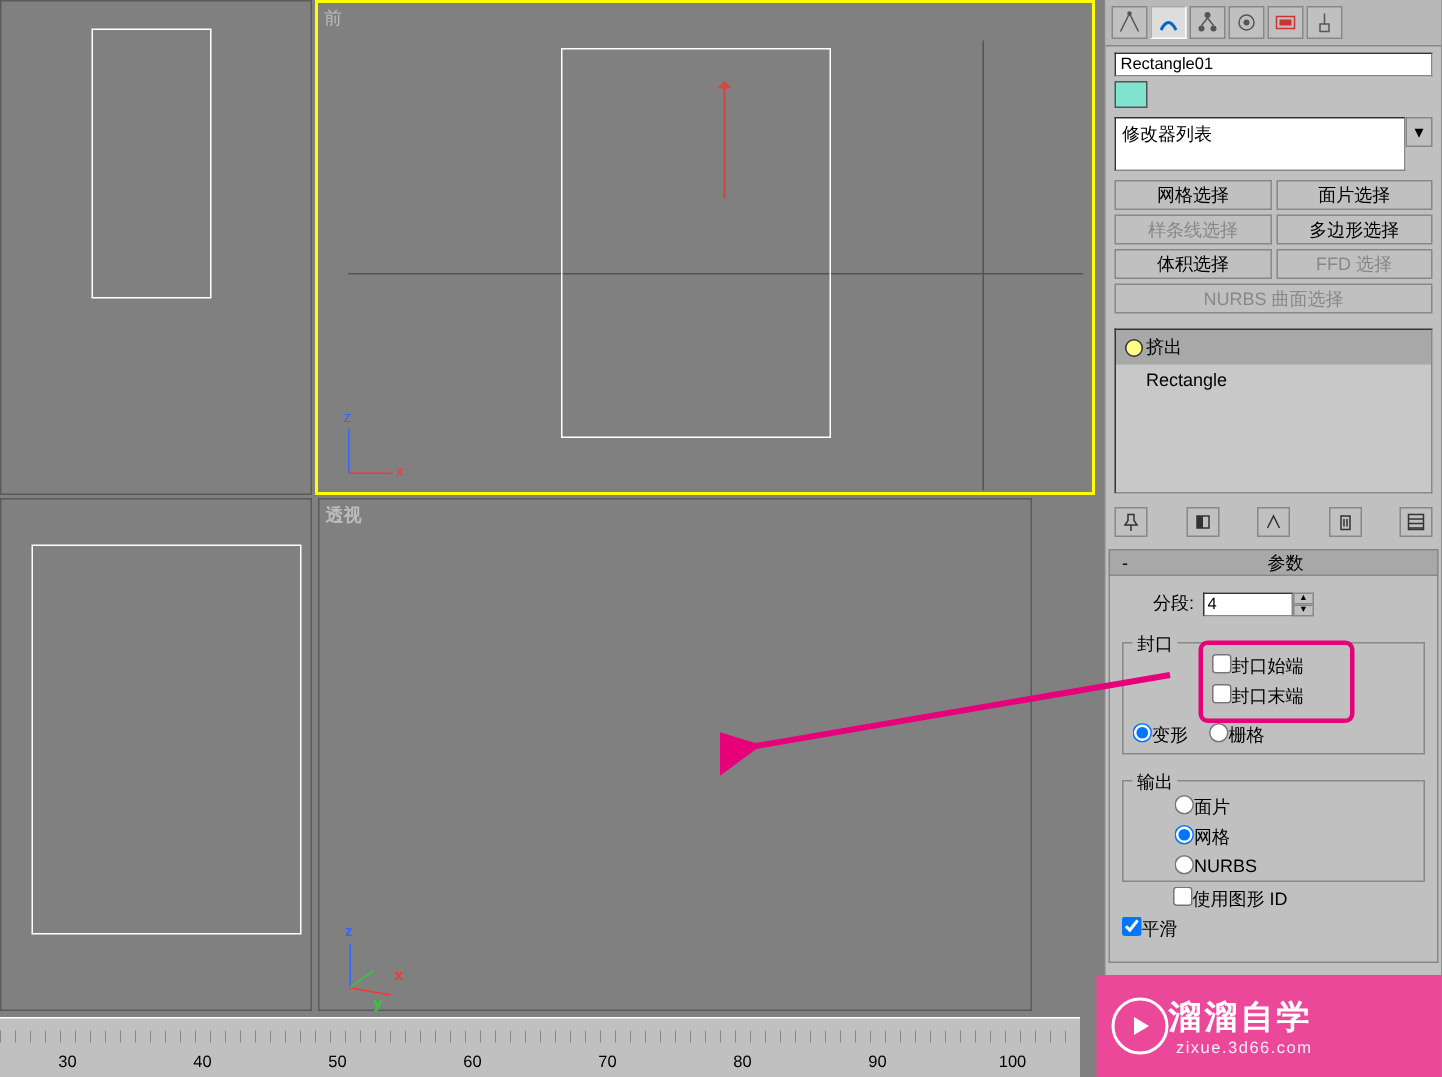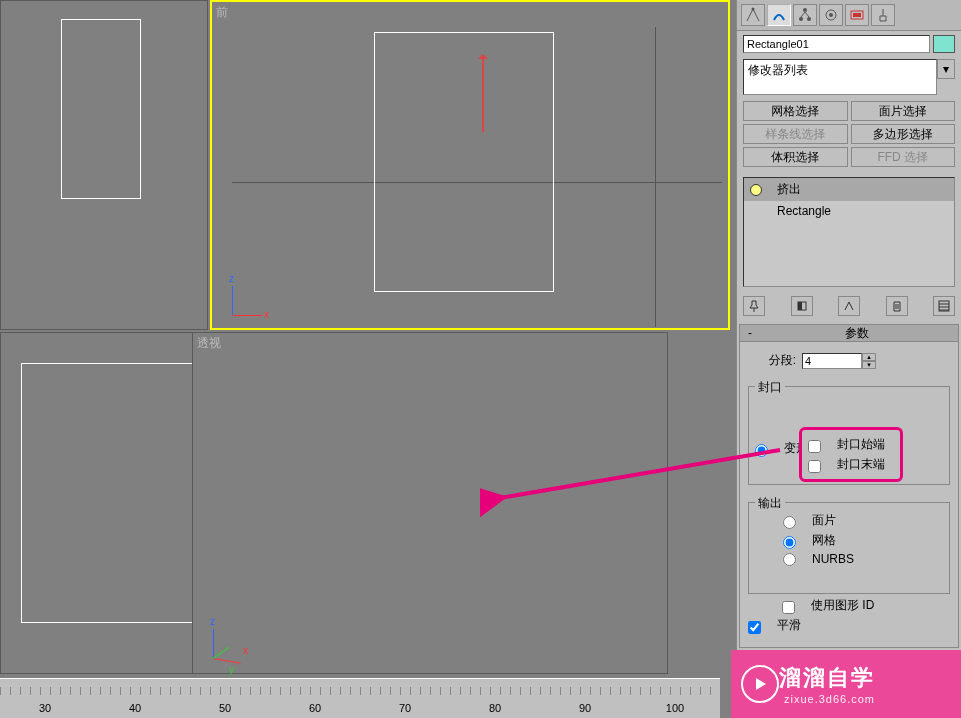--- a/index.html
+++ b/index.html
@@ -7,21 +7,21 @@
 
   .viewports { position: absolute; left: 0; top: 0; width: 730px; height: 675px; }
 
   .viewport { position: absolute; background: #808080; border: 1px solid #5a5a5a; }
   .viewport-label { position: absolute; left: 4px; top: 2px; color: #bbb; font-size: 12px; }
   .viewport.active { border: 2px solid #ffff00; }
 
   #vp-top { left: 0; top: 0; width: 208px; height: 330px; }
   #vp-front { left: 210px; top: 0; width: 520px; height: 330px; }
   #vp-left { left: 0; top: 332px; width: 208px; height: 342px; }
-  #vp-persp { left: 192px; top: 332px; width: 476px; height: 342px; }
+  #vp-persp { left: 212px; top: 332px; width: 476px; height: 342px; font-weight: bold; }
 
   .rect-top-wire { position:absolute; left:60px; top:18px; width:80px; height:180px; border:1px solid #fff; }
   .rect-left-wire { position:absolute; left:20px; top:30px; width:180px; height:260px; border:1px solid #fff; }
 
   .front-wire { position:absolute; left:162px; top:30px; width:180px; height:260px; border:1px solid #fff; }
   .front-arrow { position:absolute; left:270px; top:55px; width:2px; height:75px; background:#d44; }
   .front-arrow::before { content:''; position:absolute; left:-4px; top:-8px; border:5px solid transparent; border-bottom-color:#d44; }
   .front-grid-h { position:absolute; left:20px; top:180px; width:490px; height:1px; background:#555; }
   .front-grid-v { position:absolute; left:443px; top:25px; width:1px; height:300px; background:#555; }
   .axis-widget { position:absolute; left:20px; bottom:12px; }
@@ -43,56 +43,56 @@
   .ruler-nums { display:flex; margin-top:2px; font-size:11px; }
   .ruler-nums span { width:90px; text-align:center; }
 
   
   .panel { position:absolute; right:0; top:0; width:225px; height:718px; background:#c0c0c0; border-left:1px solid #888; }
   .tab-row { display:flex; gap:2px; padding:4px; border-bottom:1px solid #888; background:#b8b8b8; }
   .tab-btn { width:24px; height:22px; background:#c0c0c0; border:1px solid #888; display:flex; align-items:center; justify-content:center; cursor:pointer; }
   .tab-btn.active { border:1px inset #fff; background:#ddd; }
   .tab-btn svg { width:16px; height:16px; }
 
-  .name-row { display:flex; gap:3px; padding:4px 6px; }
+  .name-row { display:flex; gap:3px; padding:4px 6px;flex-direction:column; }
   .name-input { flex:1; height:18px; font-size:11px; padding:1px 3px; border:1px inset #888; background:#fff; }
   .color-swatch { width:22px; height:18px; background:#7fe3d0; border:1px solid #555; cursor:pointer; }
 
   .dropdown { display:flex; margin:2px 6px; }
   .dropdown-field { flex:1; height:36px; border:1px inset #888; background:#fff; padding:2px 4px; font-size:12px; }
   .dropdown-btn { width:18px; height:20px; border:1px solid #888; background:#c0c0c0; display:flex; align-items:center; justify-content:center; cursor:pointer; }
 
   .btn-grid { display:grid; grid-template-columns:1fr 1fr; gap:3px; padding:4px 6px; }
   .pbtn { height:20px; border:1px solid #888; background:#c0c0c0; font-size:12px; text-align:center; line-height:18px; cursor:pointer; }
   .pbtn.disabled { color:#888; }
 
   .stack-box { margin:6px; height:110px; border:1px inset #888; background:#c8c8c8; padding:0; overflow:auto; }
-  .stack-item { padding:3px 6px; font-size:12px; display:flex; align-items:center; gap:15px; }
+  .stack-item { padding:3px 6px; font-size:12px; display:flex; align-items:center; gap:2px; }
   .stack-item.sel { background:#a8a8a8; }
   .bulb { width:12px; height:12px; border-radius:50%; background:#ff8; border:1px solid #333; }
 
   .stack-tools { display:flex; gap:6px; padding:3px 6px 8px; justify-content:space-between; }
   .stool { width:22px; height:20px; border:1px solid #888; background:#c0c0c0; display:flex;align-items:center;justify-content:center; cursor:pointer; }
 
   .rollout { margin:0 2px; }
   .rollout-header { background:#a8a8a8; border:1px solid #888; display:flex; align-items:center; height:18px; padding:0 4px; font-size:12px; cursor:pointer; }
   .rollout-header .minus { width:12px; text-align:center; margin-right:4px; }
   .rollout-header .title { flex:1; text-align:center; }
   .rollout-body { border:1px solid #888; border-top:none; padding:6px 8px 10px; font-size:12px; background:#c0c0c0; }
 
   .param-row { display:flex; align-items:center; margin:4px 0; }
   .param-row label { width:48px; text-align:right; margin-right:6px; }
   .spinner { display:flex; }
   .spinner input { width:60px; height:16px; font-size:11px; border:1px inset #888; padding:0 2px; background:#fff; }
   .spin-btns { display:flex; flex-direction:column; }
   .spin-btns div { width:14px; height:8px; border:1px solid #888; background:#c0c0c0; font-size:7px; line-height:6px; text-align:center; cursor:pointer; }
 
-  .group { border:1px solid #888; margin:17px 0 0; padding:6px 6px 24px; position:relative; }
+  .group { border:1px solid #888; margin:17px 0 0; padding:6px 6px 0; position:relative; }
   .group-title { position:absolute; top:-8px; left:6px; background:#c0c0c0; padding:0 3px; font-size:12px; }
-  .ck-row { display:flex; align-items:flex-end; gap:16px; margin:3px 0; font-size:12px; }
+  .ck-row { display:flex; align-items:flex-start; gap:0; margin:3px 0; font-size:12px; }
   .ck-row input[type=checkbox], .ck-row input[type=radio] { margin:0; }
   .radio-row { display:flex; gap:14px; align-items:center; margin-top:4px; }
 
   .cap-hl { border:3px solid #e6007a; border-radius:6px; padding:3px 6px; margin:2px 0; position:absolute; top:425px; right:58px; width:104px; background:#c0c0c0; z-index:5; }
 
   .arrow-annot { position:absolute; left:480px; top:440px; width:340px; height:80px; pointer-events:none; z-index:4; }
   .arrow-annot svg { width:100%; height:100%; }
 
   .watermark { position:absolute; right:0; bottom:0; width:230px; height:68px; background:#ec4899; color:#fff; display:flex; align-items:center; gap:0; padding:6px 10px; z-index:20; }
   .wm-icon { width:38px; height:38px; border:2px solid #fff; border-radius:50%; display:flex; align-items:center; justify-content:center; }
@@ -213,20 +213,21 @@
     <div class="dropdown-btn">▾</div>
   </div>
 
   <div class="btn-grid">
     <div class="pbtn">网格选择</div>
     <div class="pbtn">面片选择</div>
     <div class="pbtn disabled">样条线选择</div>
     <div class="pbtn">多边形选择</div>
     <div class="pbtn">体积选择</div>
     <div class="pbtn disabled">FFD 选择</div>
+    <div class="pbtn disabled" style="grid-column:1/3">NURBS 曲面选择</div>
   </div>
 
   <div class="stack-box">
     <div class="stack-item sel">
       <span class="bulb"></span>
       <span>挤出</span>
     </div>
     <div class="stack-item">
       <span style="width:12px"></span>
       <span>Rectangle</span>

